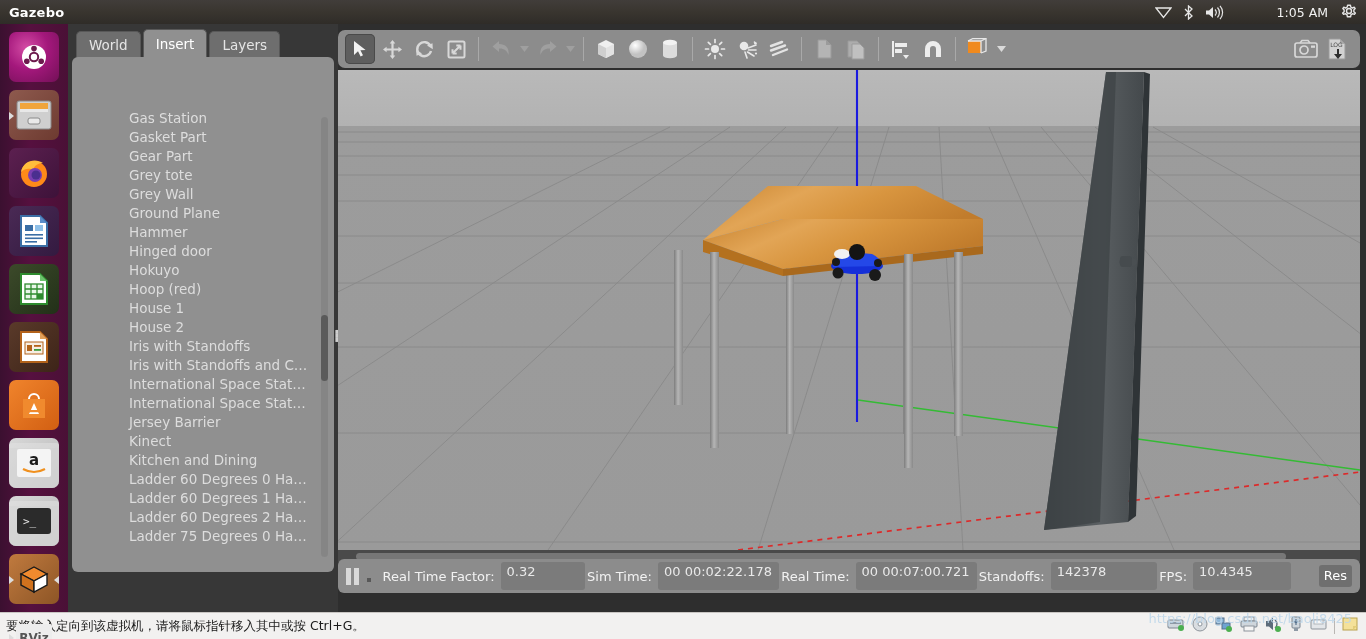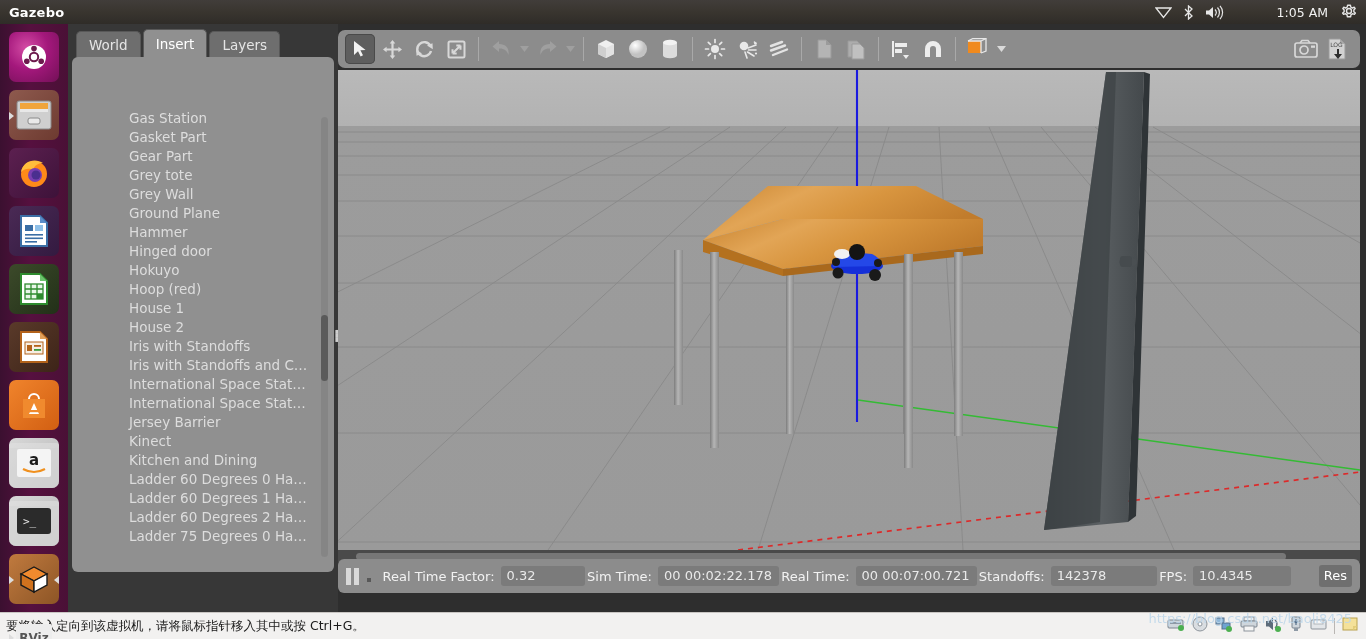--- a/index.html
+++ b/index.html
@@ -140,21 +140,21 @@
     background: #8c8c8c; border-radius: 6px;
     display: flex; align-items: center; padding: 0 8px; gap: 0;
     overflow: hidden;
   }
   .pause-btn { display: flex; gap: 3px; margin-right: 6px; }
   .pause-btn b { display: block; width: 5px; height: 17px; background: #d9d9d9; }
   .step-dot { width: 4px; height: 4px; background: #585858; margin: 8px 10px 0 2px; }
   .tb-label { color: #f2f2f2; font-size: 13px; margin: 0 6px 0 2px; white-space: nowrap; }
   .tb-field {
     background: #7b7b7b; color: #e9e9e9; font-size: 13px;
-    height: 20px; line-height: 20px; border-radius: 3px;
+    height: 28px; line-height: 20px; border-radius: 3px;
     padding: 0 6px; white-space: nowrap; overflow: hidden;
   }
   .f-rtf   { width: 95px; }
   .f-sim   { width: 137px; }
   .f-real  { width: 137px; }
   .f-iter  { width: 120px; }
   .f-fps   { width: 110px; }
   .reset-btn {
     background: #6f6f6f; color: #ffffff; font-size: 13px;
     height: 22px; line-height: 22px; padding: 0 5px; border-radius: 3px;

